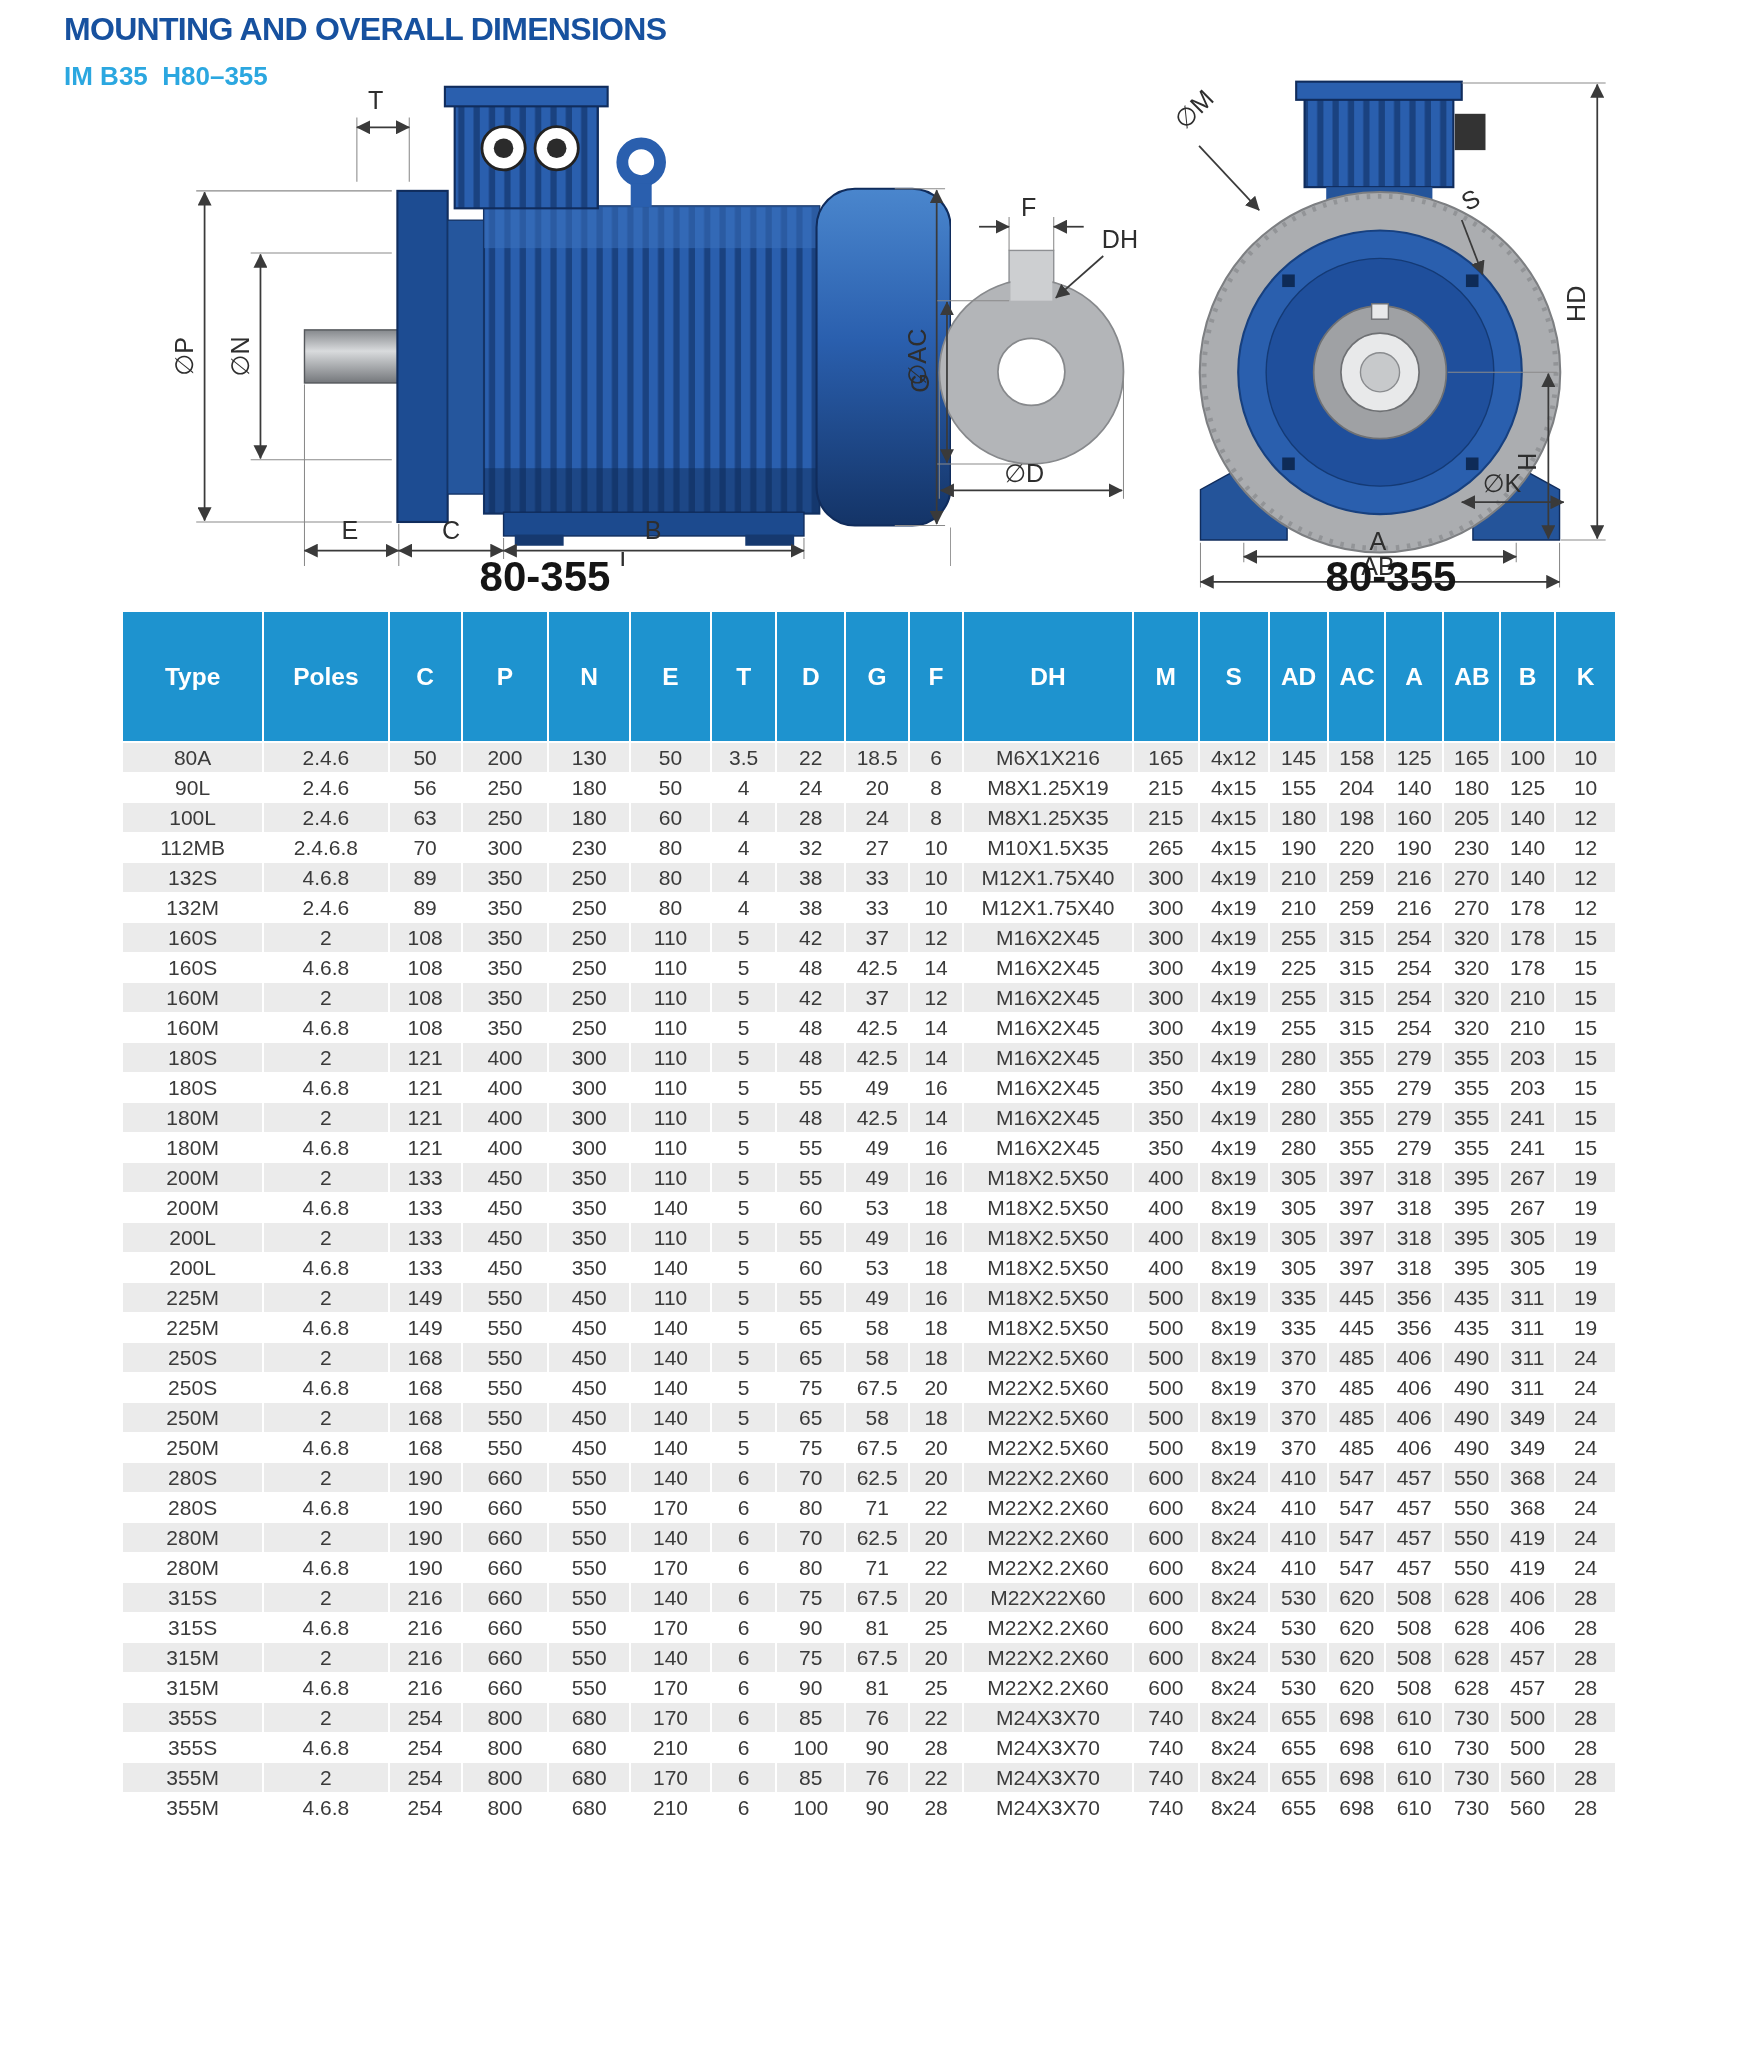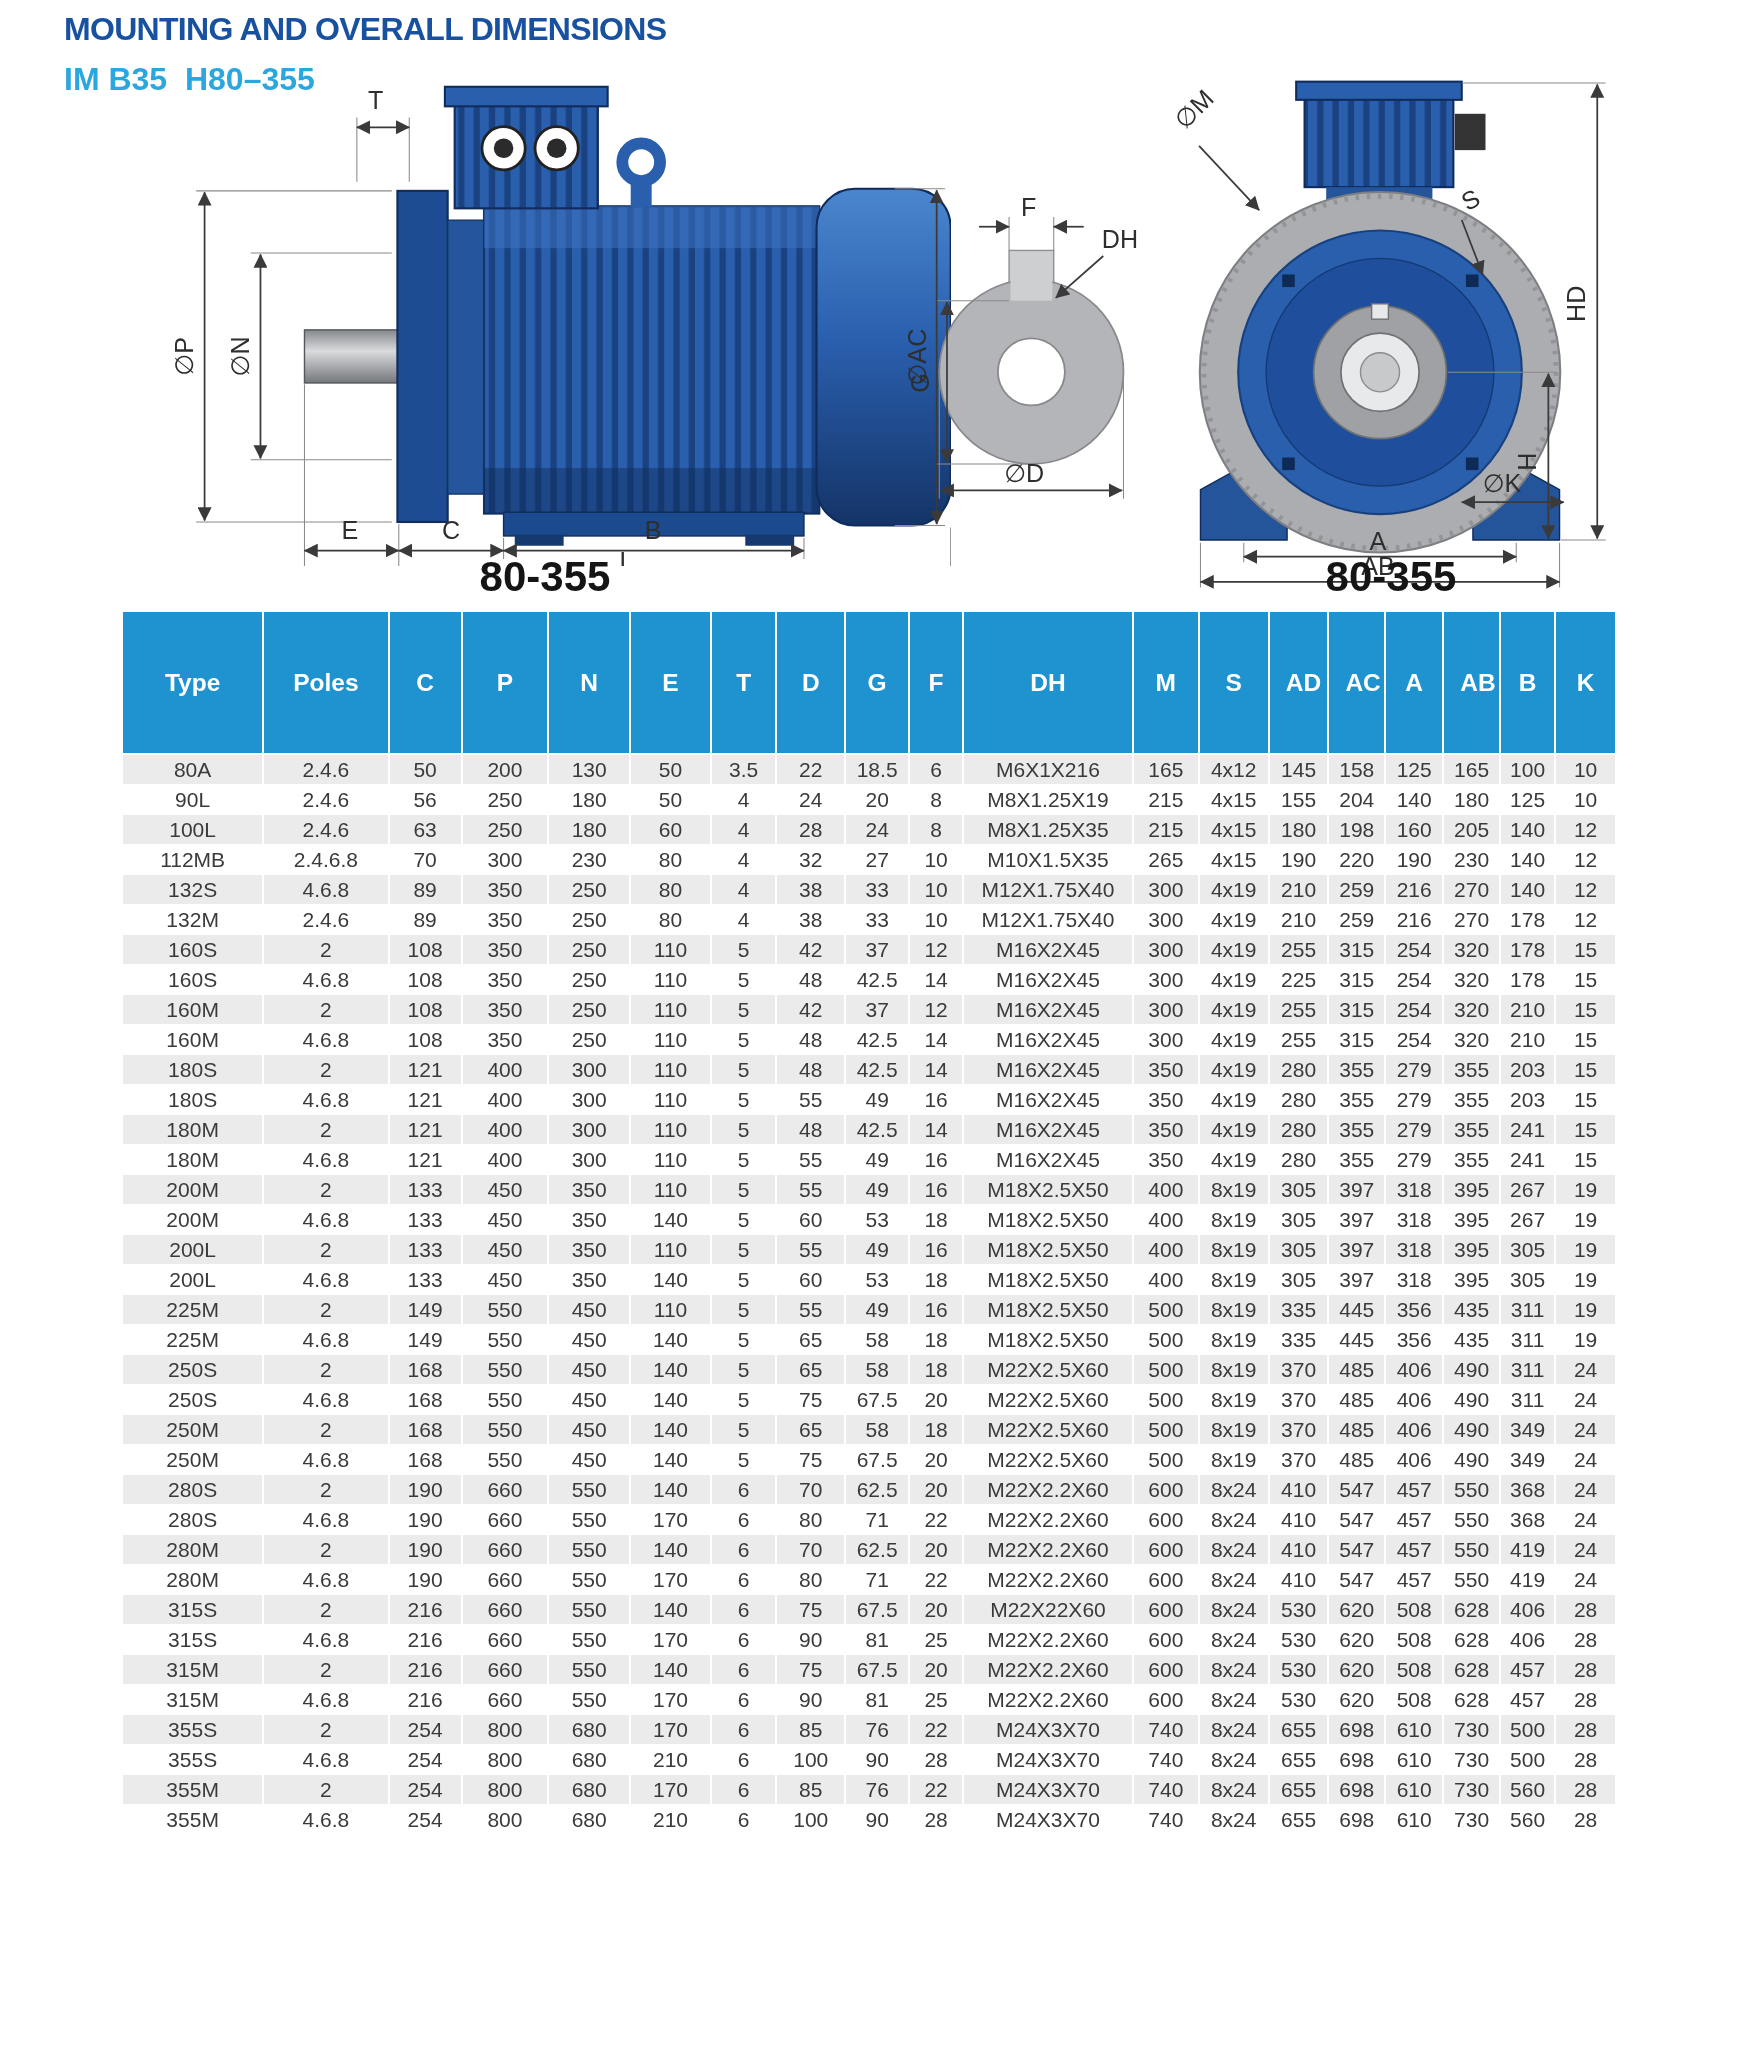--- a/index.html
+++ b/index.html
@@ -5,21 +5,21 @@
   html,body{margin:0;padding:0;}
   body{
     width:1757px;height:2066px;position:relative;background:#ffffff;
     font-family:"Liberation Sans",sans-serif;overflow:hidden;
   }
   .page-title{
     position:absolute;left:64px;top:11.2px;font-size:32px;font-weight:bold;
     color:#17519f;letter-spacing:-0.7px;white-space:pre;
   }
   .page-subtitle{
-    position:absolute;left:64px;top:61px;font-size:32px;font-weight:bold;
+    position:absolute;left:64px;top:61px;font-size:26px;font-weight:bold;
     color:#2ba7e0;white-space:pre;
   }
   .fig{position:absolute;}
   #fig-side{left:126px;top:77px;width:825px;height:489px;}
   #fig-shaft{left:880px;top:189px;width:300px;height:328px;}
   #fig-front{left:1139px;top:73px;width:489px;height:521px;}
   .caption{
     position:absolute;top:553px;width:210px;text-align:center;
     font-size:42px;font-weight:bold;color:#151515;
   }
@@ -27,21 +27,21 @@
   #cap-right{left:1286px;}
 
   table.dim-table{
     position:absolute;left:123px;top:612px;width:1492px;
     border-collapse:collapse;table-layout:fixed;
   }
   .dim-table thead th{
     background:#1e93cf;color:#ffffff;height:109px;
     font-size:24.5px;font-weight:bold;text-align:center;vertical-align:middle;
     border-left:2.1px solid #ffffff;border-bottom:2.8px solid #ffffff;
-    padding:16px;overflow:hidden;
+    padding:10px;overflow:hidden;
   }
   .dim-table thead th:first-child{border-left:none;}
   .dim-table tbody td{
     height:29px;font-size:21px;color:#3a3a3a;text-align:center;
     vertical-align:middle;border-left:2.1px solid #ffffff;border-top:1.4px solid #ffffff;
     padding:0;overflow:hidden;white-space:nowrap;
   }
   .dim-table tbody td:first-child{border-left:none;margin-top:36px;}
   .dim-table tbody tr{background:#ffffff;}
   .dim-table tbody tr:nth-child(odd){background:#ebebeb;}

